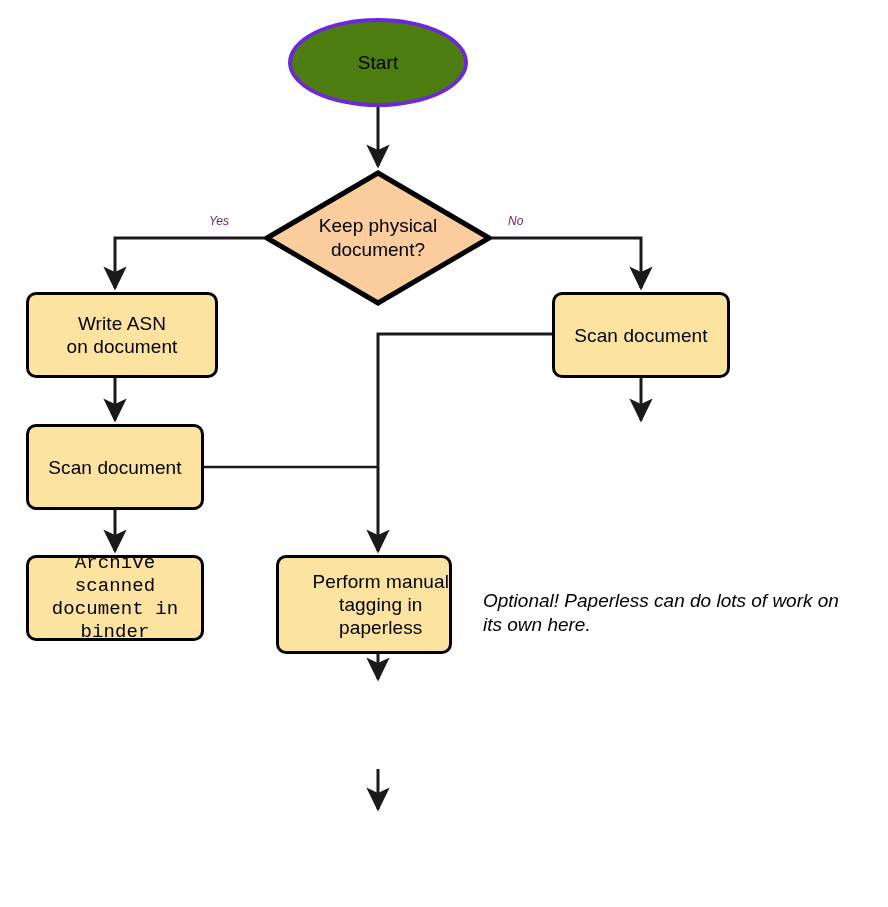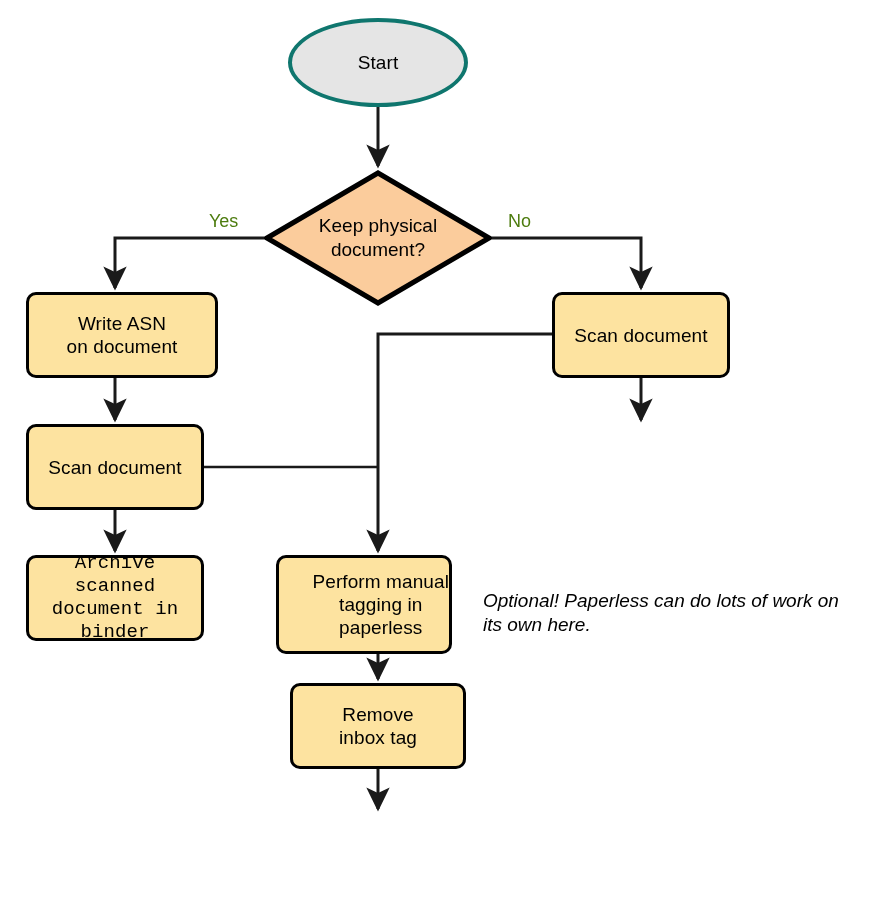--- a/index.html
+++ b/index.html
@@ -40,23 +40,23 @@
     letter-spacing: 0.1px;
     white-space: pre-line;
     z-index: 2;
   }
   .node-process {
     border: 3px solid #000000;
     border-radius: 10px;
     background: #fde3a0;
   }
   .node-terminal {
-    border: 4px solid #0f766e;
+    border: 4px solid #6d28d9;
     border-radius: 50%;
-    background: #e5e5e5;
+    background: #4d7c0f;
   }
   .node-decision-wrap {
     position: absolute;
     z-index: 2;
   }
   .node-decision-shape {
     position: absolute;
     left: 0;
     top: 0;
     width: 100%;
@@ -72,25 +72,26 @@
     align-items: center;
     justify-content: center;
     text-align: center;
     font-size: 19px;
     line-height: 24px;
     color: #000000;
     white-space: pre-line;
   }
   .edge-label {
     position: absolute;
-    font-size: 18px;
+    font-size: 12px;
     line-height: 20px;
-    color: #4d7c0f;
+    color: #701a75;
     z-index: 3;
     background: transparent;
+    font-style: italic;
   }
   .annotation {
     position: absolute;
     font-style: italic;
     font-size: 19px;
     line-height: 24px;
     color: #000000;
     white-space: pre-line;
     z-index: 3;
   }
@@ -162,22 +163,18 @@
     <span>Scan document</span>
   </div>
 
 
   <div class="node node-process" style="left:276px; top:555px; width:176px; height:99px;justify-content:flex-end;">
     <span>Perform manual
 tagging in
 paperless</span>
   </div>
 
-  <div class="node node-process" style="left:290px; top:683px; width:176px; height:86px;">
-    <span>Remove
-inbox tag</span>
-  </div>
 
 
   <div class="annotation" style="left:483px; top:589px; width:400px;">Optional! Paperless can do lots of work on
 its own here.</div>
 
 </div>
 
 </body></html>

